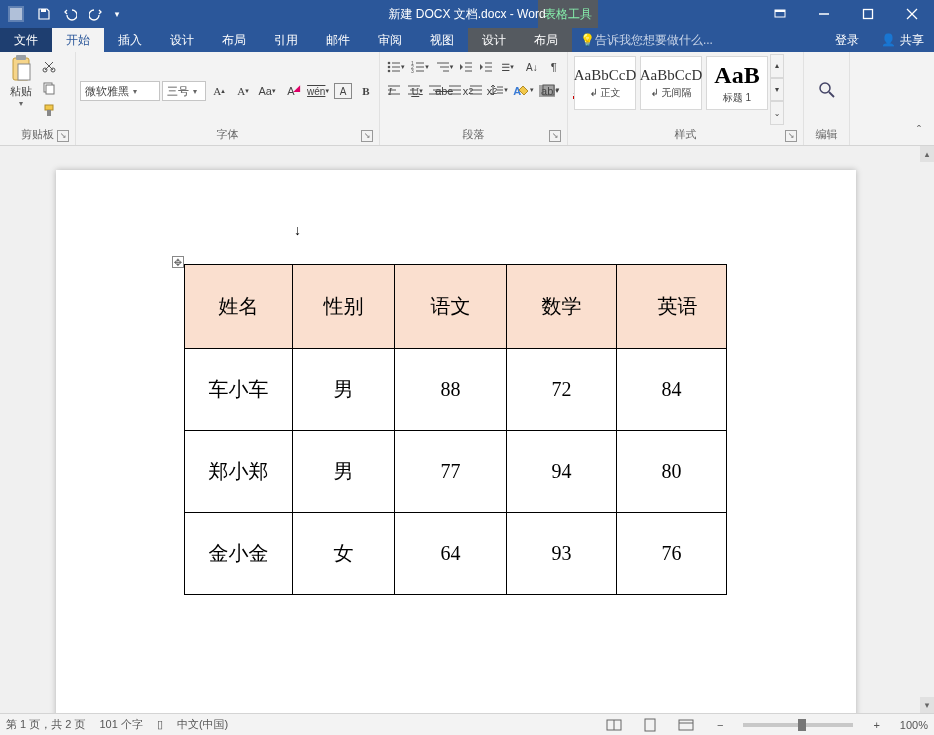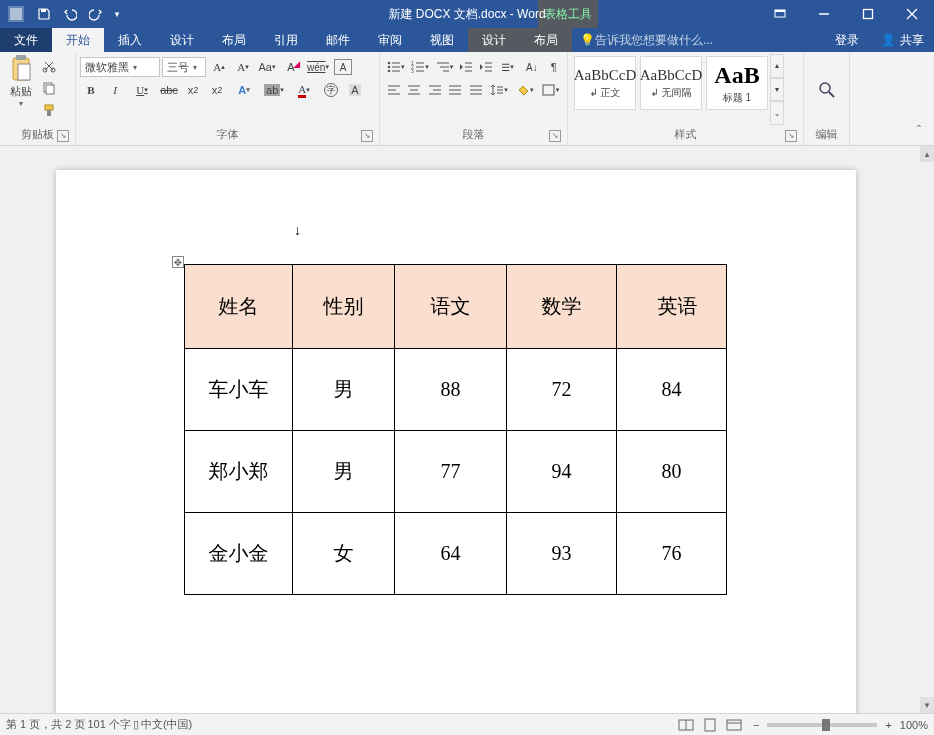--- a/index.html
+++ b/index.html
@@ -58,21 +58,21 @@
 .doc-table th { background:#fadfcf; font-weight:normal; height:84px; font-size:20px; }
 .doc-table td { height:82px; font-size:20px; }
 .doc-table .c0 { width:108px; }
 .doc-table .c1 { width:102px; }
 .doc-table .c2 { width:112px; }
 .doc-table .c3 { width:110px; }
 .doc-table .c4 { width:110px;padding-left:12px; }
 .movehandle { position:absolute; top:86px; left:116px; width:12px; height:12px; border:1px solid #888; background:#fff; display:flex; align-items:center; justify-content:center; font-size:10px; color:#666; }
 
 
-.statusbar { position:absolute; bottom:0; left:0; right:0; height:22px; background:#f3f3f3; border-top:1px solid #d4d4d4; display:flex; align-items:center; font-size:11px; color:#555; padding:0 6px; gap:2px; }
+.statusbar { position:absolute; bottom:0; left:0; right:0; height:22px; background:#f3f3f3; border-top:1px solid #d4d4d4; display:flex; align-items:center; font-size:11px; color:#555; padding:0 6px; gap:14px; }
 .statusbar .spacer { flex:1; }
 .viewbtn { width:22px; height:18px; display:flex; align-items:center; justify-content:center; border:0; }
 .zoomslider { width:110px; height:4px; background:#c8c8c8; position:relative; }
 .zoomslider .thumb { position:absolute; top:-4px; left:50%; width:8px; height:12px; background:#777; }
 
 svg { display:block; }
 </style>
 </head>
 <body>
 
@@ -188,21 +188,21 @@
               <rect x="3" y="2" width="8" height="5" fill="#f2c84b" stroke="#b08b2b"></rect>
               <rect x="5" y="7" width="4" height="6" fill="#888"></rect>
             </svg>
           </div>
       </div>
     </div>
     <div class="glabel"><span>剪贴板</span><span class="dlg">↘</span></div>
   </div>
 
   <div class="group" style="width:304px;">
-    <div class="controls" style="flex-direction:column; gap:3px; padding-top:3px;">
+    <div class="controls" style="gap:3px; padding-top:3px;">
       <div style="display:flex;gap:2px;align-items:center;">
         <div class="combo" style="width:80px;">
             <span>微软雅黑</span>
             <span class="arrow">▾</span>
           </div>
         <div class="combo" style="width:44px;">
             <span>三号</span>
             <span class="arrow">▾</span>
           </div>
         <div class="iconbtn" style="font-family:serif;">A<sup style="font-size:7px;">▴</sup></div>

